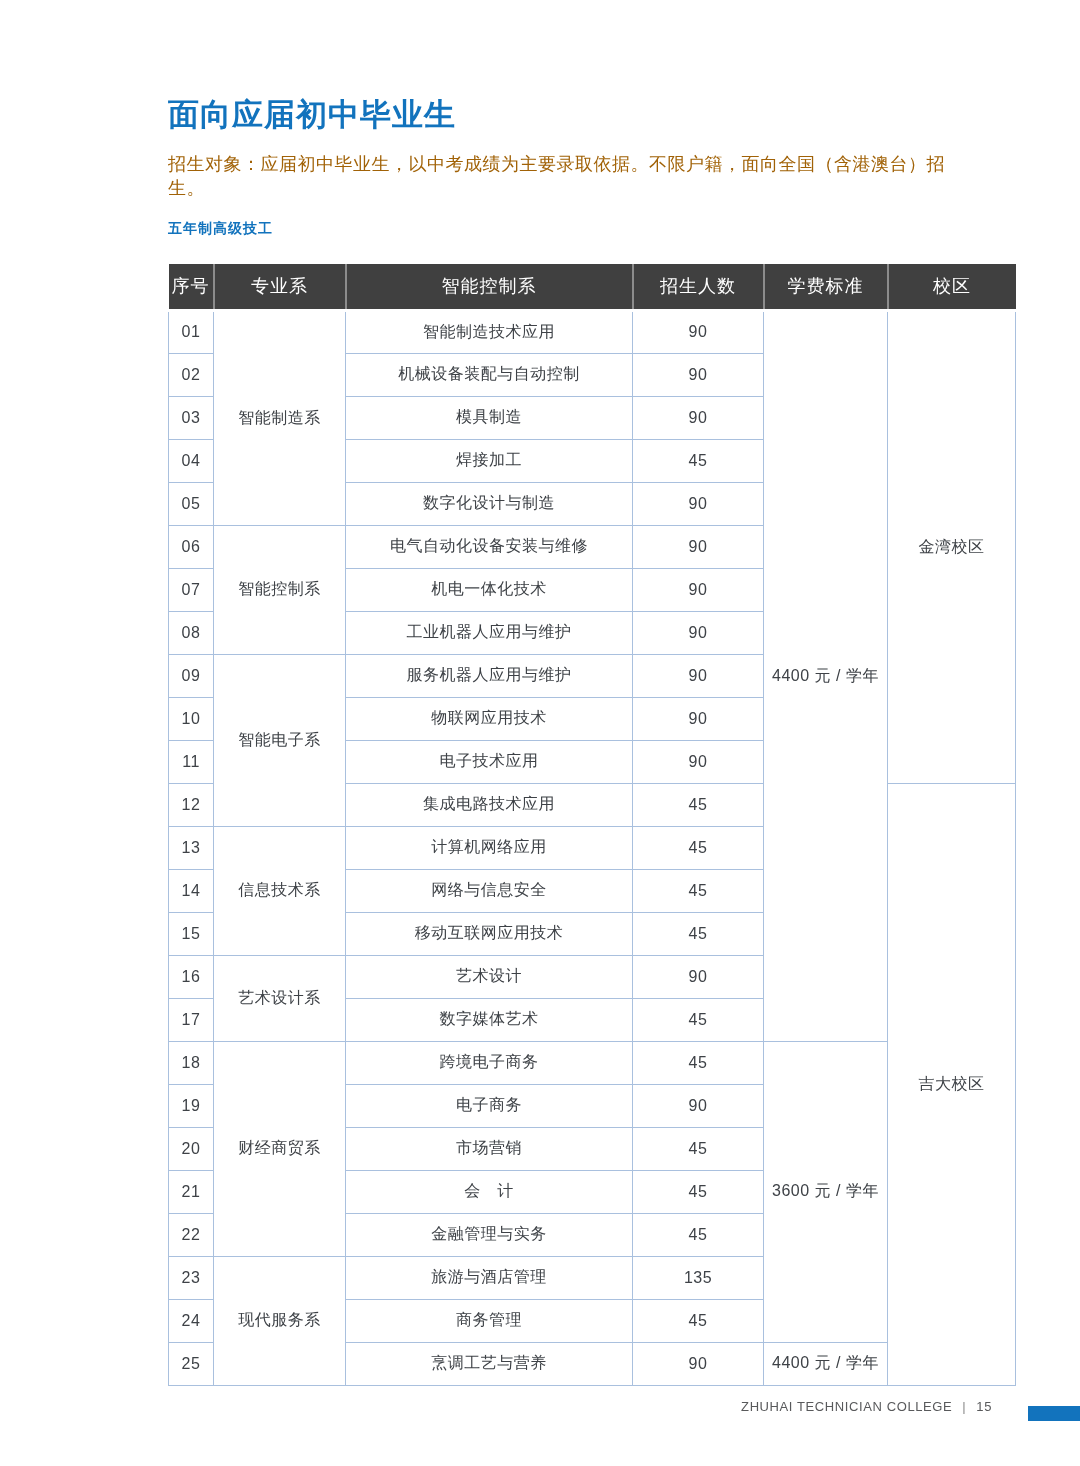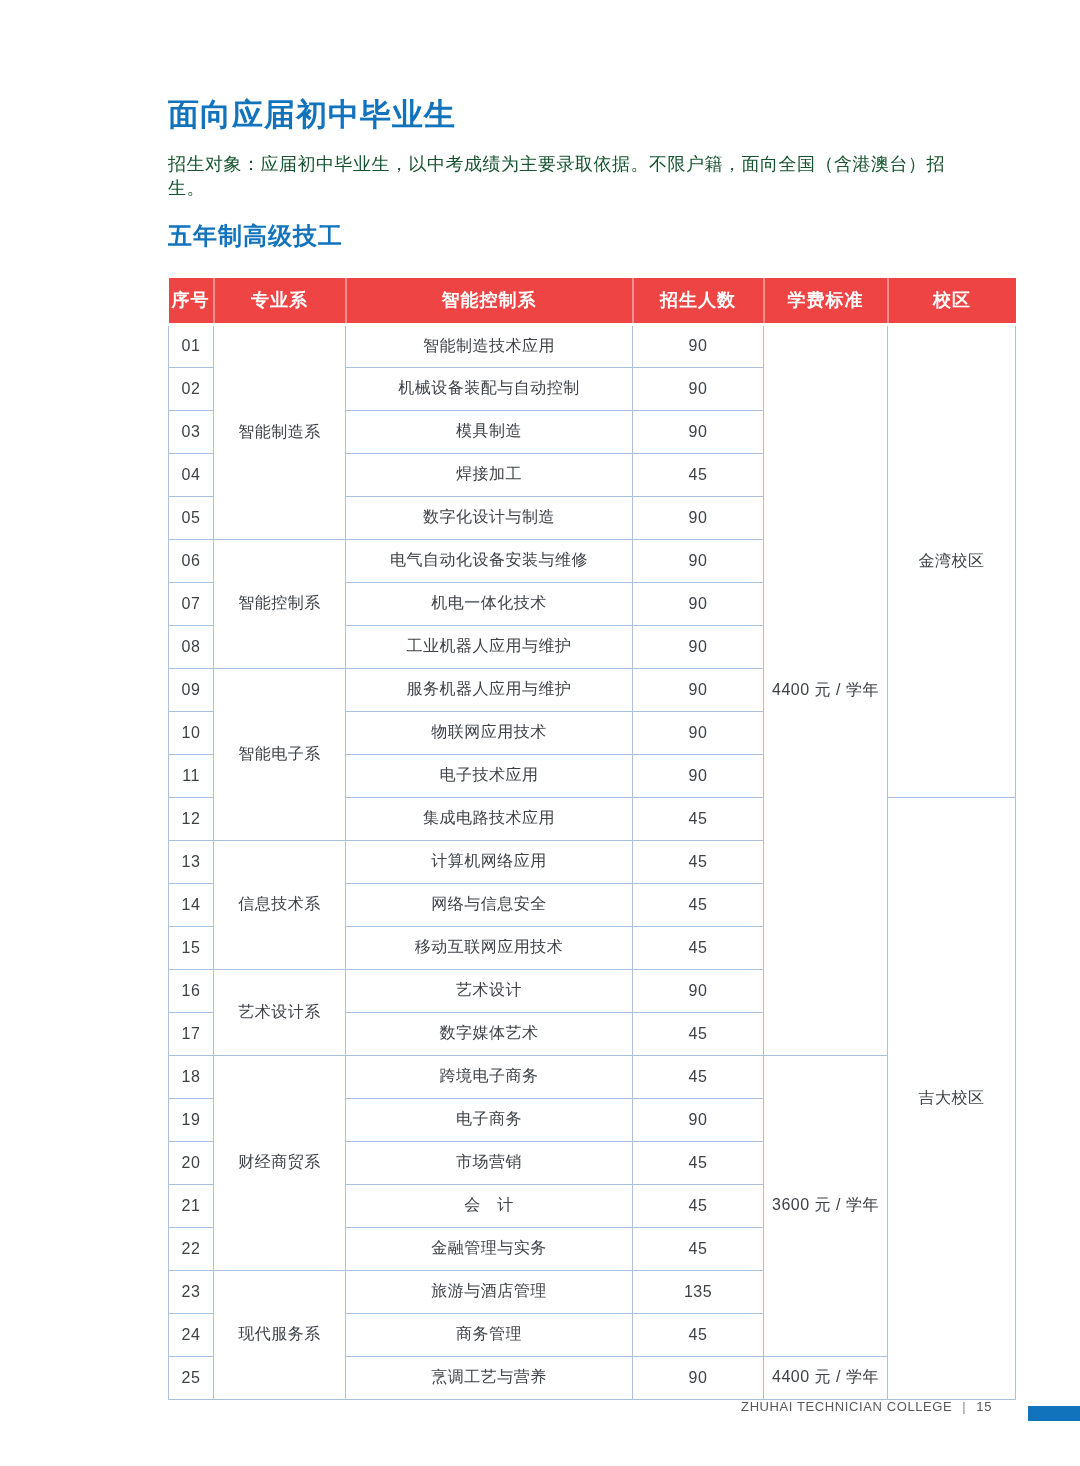--- a/index.html
+++ b/index.html
@@ -15,42 +15,42 @@
   .page-title {
     padding-top: 94px;
     font-size: 31px;
     font-weight: bold;
     color: #1273BD;
     letter-spacing: 1px;
   }
   .subtitle {
     margin-top: 16px;
     font-size: 18px;
-    color: #14532d;
+    color: #a16207;
     letter-spacing: 0.5px;
   }
   .section-title {
     margin-top: 20px;
-    font-size: 24px;
+    font-size: 14px;
     font-weight: bold;
     color: #1273BD;
     letter-spacing: 1px;
   }
 
   table.enroll {
     margin-top: 26px;
     width: 847px;
     table-layout: fixed;
     border-collapse: collapse;
   }
   table.enroll thead th {
-    background: #ef4444;
+    background: #404040;
     color: #ffffff;
     font-size: 18px;
-    font-weight: bold;
+    font-weight: normal;
     height: 46px;
     border-right: 2px solid rgba(255,255,255,0.40);
     border-bottom: 3px solid #ffffff;
     letter-spacing: 1px;
   }
   table.enroll thead th:last-child { border-right: none; }
   table.enroll tbody td {
     border: 1px solid #A9C0DE;
     height: 43px;
     text-align: center;

